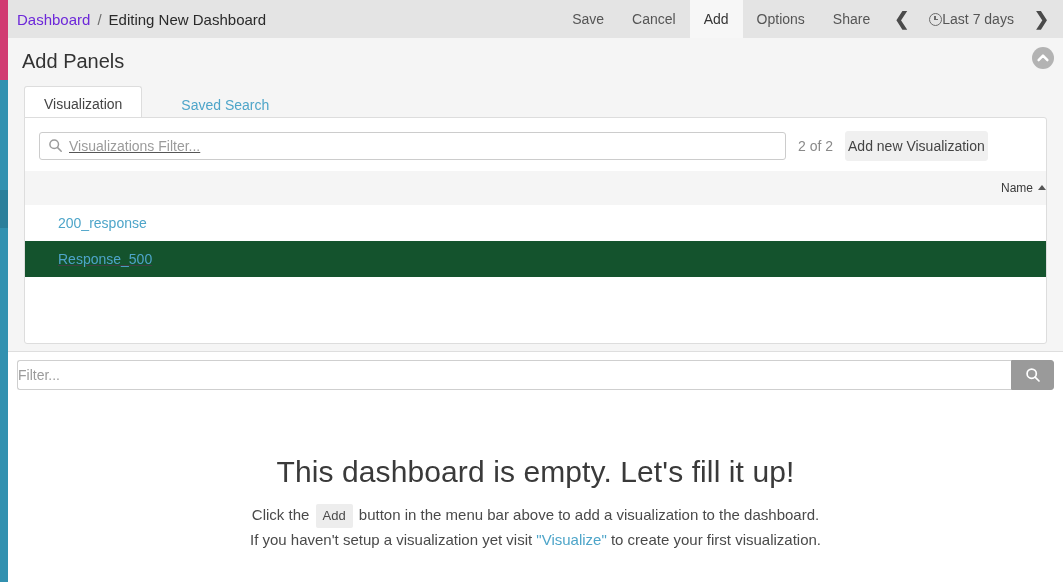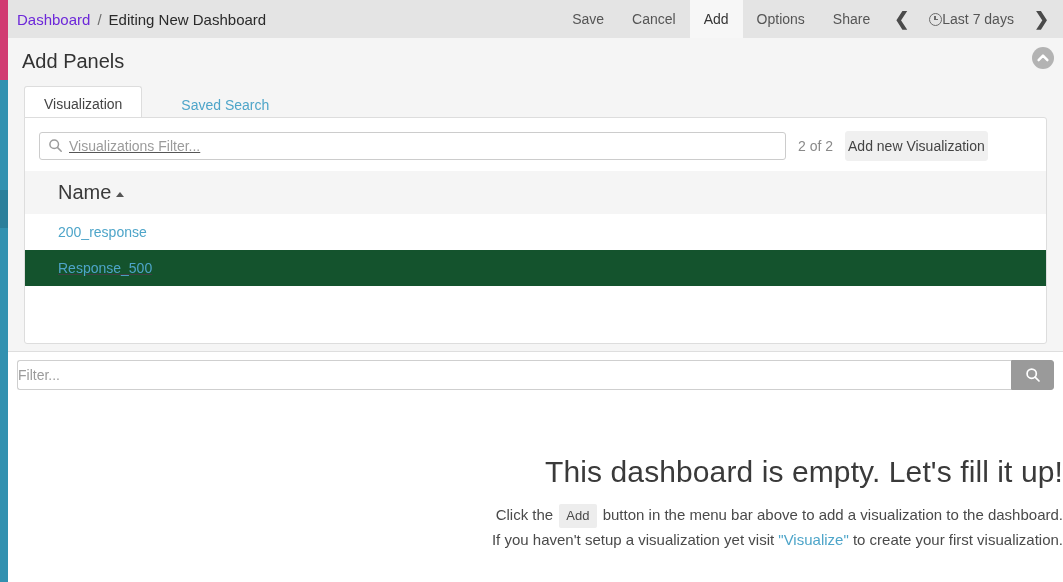--- a/index.html
+++ b/index.html
@@ -210,23 +210,23 @@
   }
 
   
   table.viz-table {
     width: 100%;
     border-collapse: collapse;
     table-layout: fixed;
   }
   table.viz-table th {
     background: #f5f5f5;
-    text-align: left;
+    text-align: right;
     font-weight: normal;
-    font-size: 20px;
+    font-size: 12px;
     color: #3a3a3a;
     padding: 10px 0 10px 33px;
     cursor: pointer;
     user-select: none;
   }
   .sort-caret {
     display: inline-block;
     margin-left: 5px;
     width: 0; height: 0;
     border-left: 4px solid transparent;
@@ -284,21 +284,21 @@
     align-items: center;
     justify-content: center;
     cursor: pointer;
   }
 
   
   .empty {
     position: absolute;
     top: 396px; left: 8px; right: 0; bottom: 0;
     background: #ffffff;
-    text-align: right;
+    text-align: center;
   }
   .empty h1 {
     margin-top: 59px;
     font-size: 30px;
     font-weight: normal;
     color: #3a3a3a;
     letter-spacing: 0.1px;
   }
   .empty p {
     margin-top: 14px;

